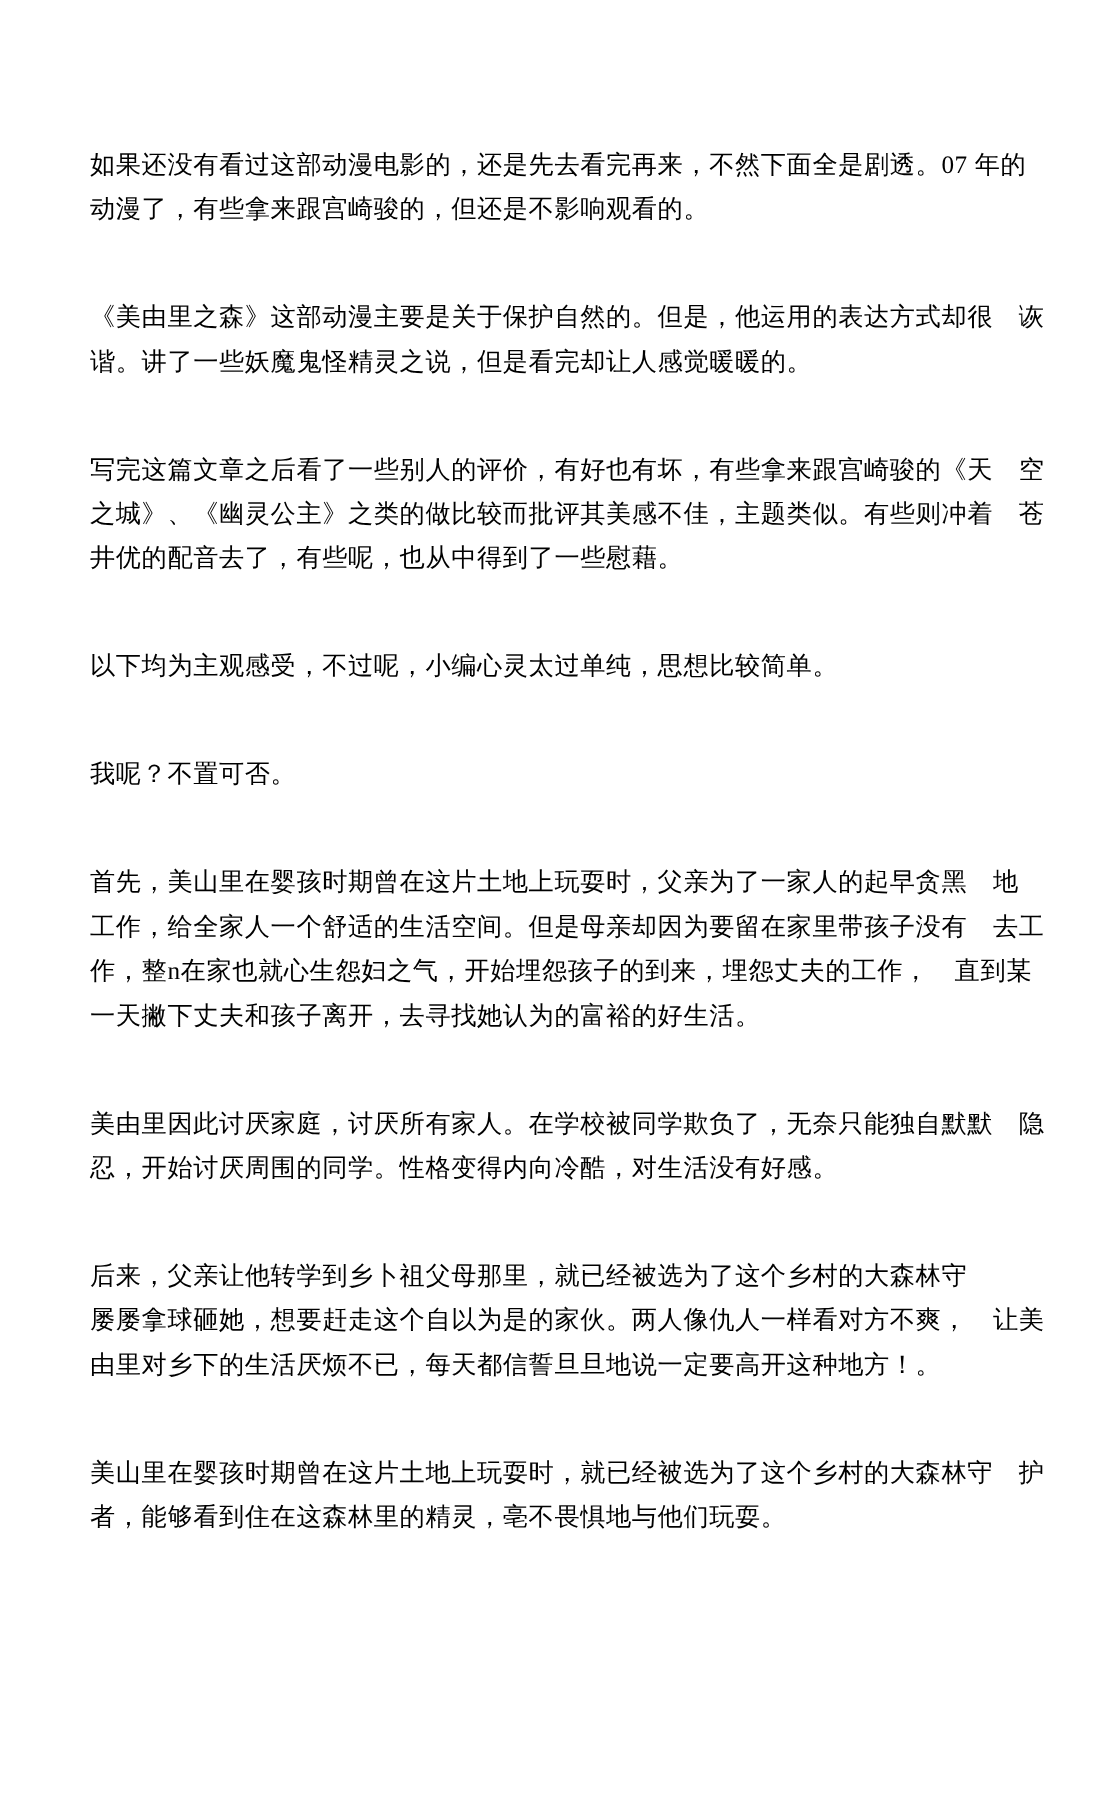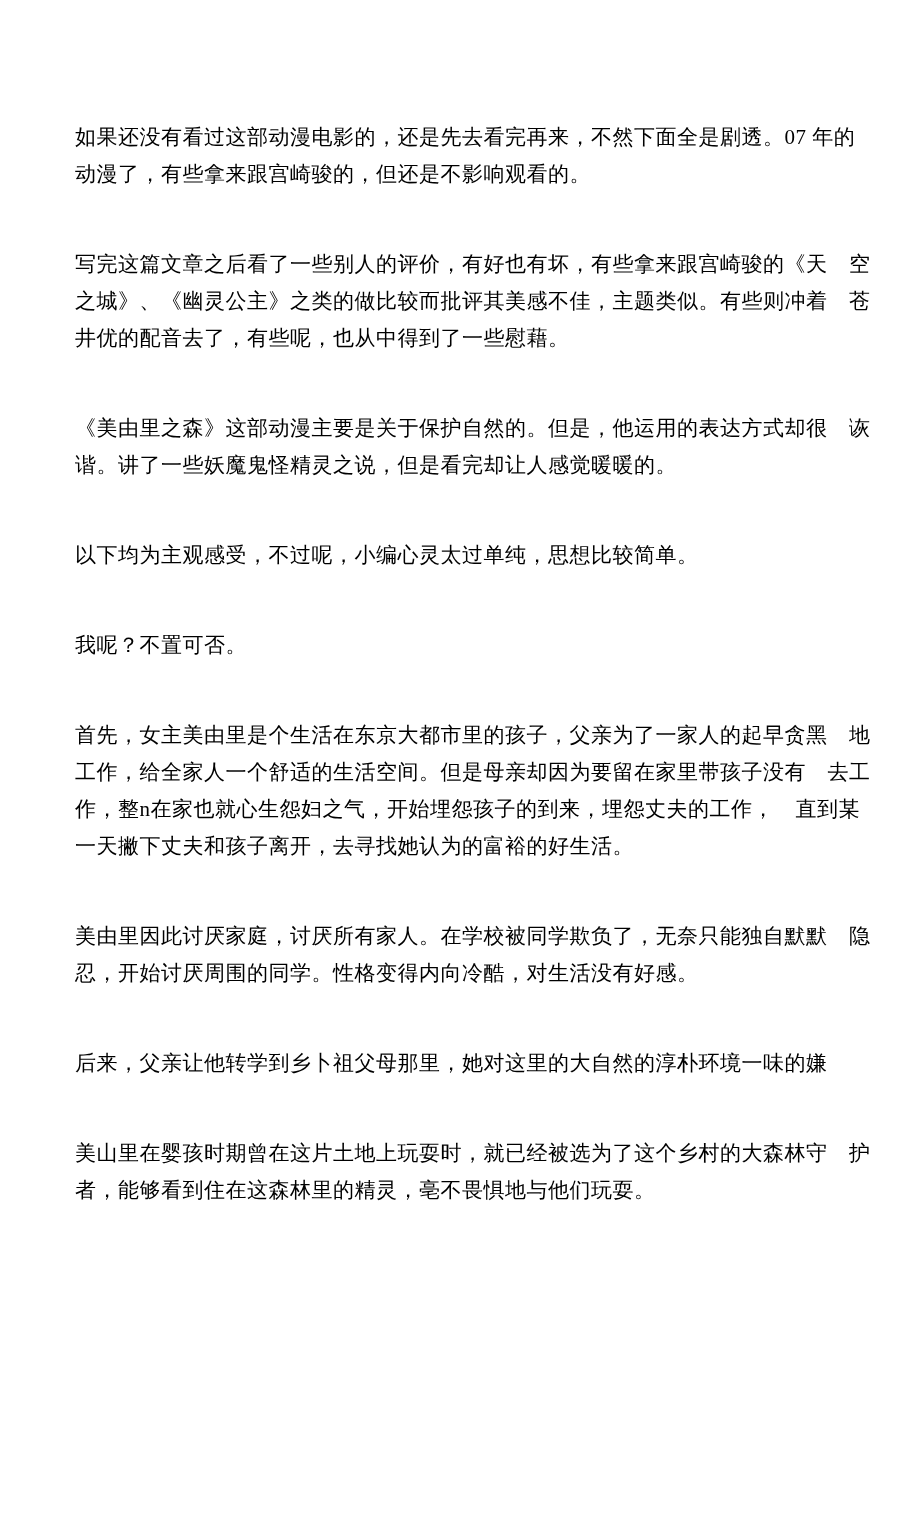--- a/index.html
+++ b/index.html
@@ -33,52 +33,54 @@
 <body>
 
 <div class="page">
 
   <div class="para">
     <div class="line">如果还没有看过这部动漫电影的，还是先去看完再来，不然下面全是剧透。07 年的</div>
     <div class="line">动漫了，有些拿来跟宫崎骏的，但还是不影响观看的。</div>
   </div>
 
   <div class="para">
+    <div class="line">《美由里之森》这部动漫主要是关于保护自然的。但是，他运用的表达方式却很　诙</div>
+    <div class="line">谐。讲了一些妖魔鬼怪精灵之说，但是看完却让人感觉暖暖的。</div>
+  </div>
+
+  <div class="para">
     <div class="line">写完这篇文章之后看了一些别人的评价，有好也有坏，有些拿来跟宫崎骏的《天　空</div>
     <div class="line">之城》、《幽灵公主》之类的做比较而批评其美感不佳，主题类似。有些则冲着　苍</div>
     <div class="line">井优的配音去了，有些呢，也从中得到了一些慰藉。</div>
-  </div>
-
-  <div class="para">
-    <div class="line">《美由里之森》这部动漫主要是关于保护自然的。但是，他运用的表达方式却很　诙</div>
-    <div class="line">谐。讲了一些妖魔鬼怪精灵之说，但是看完却让人感觉暖暖的。</div>
   </div>
 
   <div class="para">
     <div class="line">以下均为主观感受，不过呢，小编心灵太过单纯，思想比较简单。</div>
   </div>
 
   <div class="para">
     <div class="line">我呢？不置可否。</div>
   </div>
 
   <div class="para">
-    <div class="line">首先，女主美由里是个生活在东京大都市里的孩子，父亲为了一家人的起早贪黑　地</div>
+    <div class="line">首先，美山里在婴孩时期曾在这片土地上玩耍时，父亲为了一家人的起早贪黑　地</div>
     <div class="line">工作，给全家人一个舒适的生活空间。但是母亲却因为要留在家里带孩子没有　去工</div>
     <div class="line">作，整n在家也就心生怨妇之气，开始埋怨孩子的到来，埋怨丈夫的工作，　直到某</div>
     <div class="line">一天撇下丈夫和孩子离开，去寻找她认为的富裕的好生活。</div>
   </div>
 
   <div class="para">
     <div class="line">美由里因此讨厌家庭，讨厌所有家人。在学校被同学欺负了，无奈只能独自默默　隐</div>
     <div class="line">忍，开始讨厌周围的同学。性格变得内向冷酷，对生活没有好感。</div>
   </div>
 
   <div class="para">
-    <div class="line">后来，父亲让他转学到乡卜祖父母那里，她对这里的大自然的淳朴环境一味的嫌</div>
+    <div class="line">后来，父亲让他转学到乡卜祖父母那里，就已经被选为了这个乡村的大森林守</div>
+    <div class="line">屡屡拿球砸她，想要赶走这个自以为是的家伙。两人像仇人一样看对方不爽，　让美</div>
+    <div class="line">由里对乡下的生活厌烦不已，每天都信誓旦旦地说一定要高开这种地方！。</div>
   </div>
 
   <div class="para">
     <div class="line">美山里在婴孩时期曾在这片土地上玩耍时，就已经被选为了这个乡村的大森林守　护</div>
     <div class="line">者，能够看到住在这森林里的精灵，亳不畏惧地与他们玩耍。</div>
   </div>
 
 </div>
 
 </body></html>

